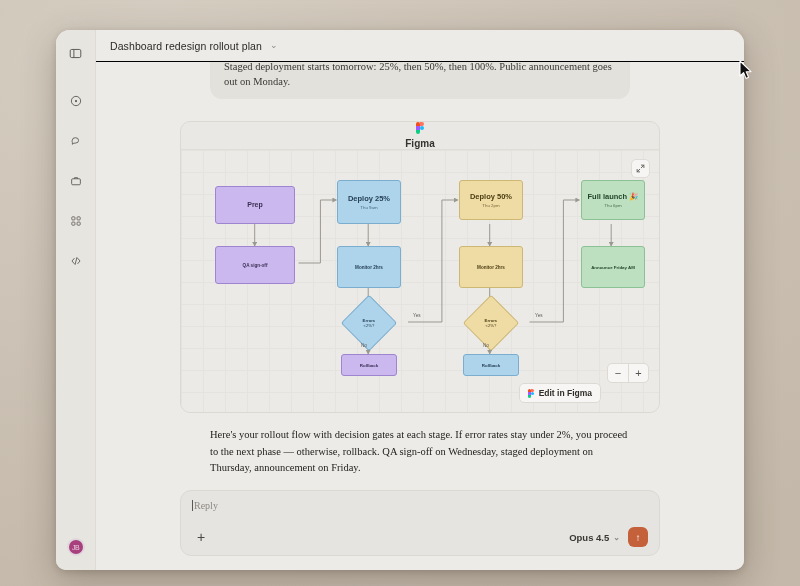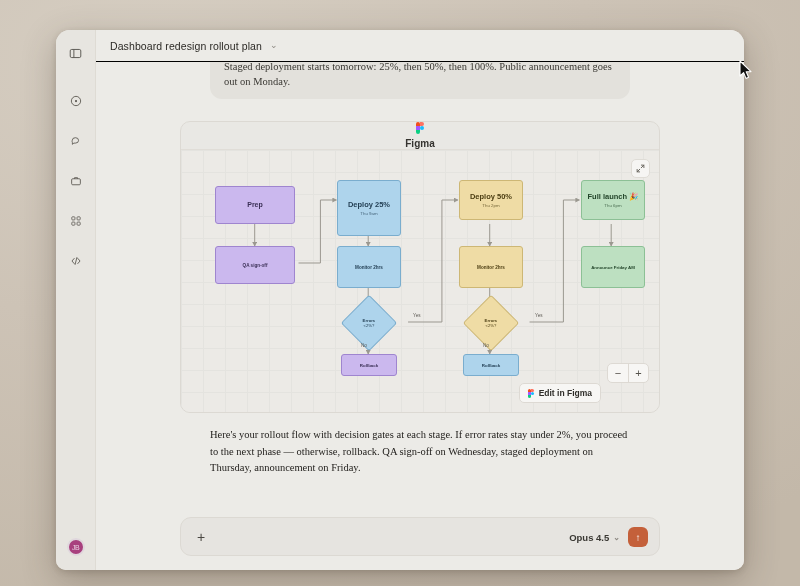--- a/index.html
+++ b/index.html
@@ -343,21 +343,21 @@
           </svg>
 
           <div class="node n-purple" style="left:34px; top:36px; width:80px; height:38px; font-size:7px;">
             <span class="n-title">Prep</span>
           </div>
 
           <div class="node n-purple" style="left:34px; top:96px; width:80px; height:38px; font-size:4.6px;">
             <span class="n-title">QA sign-off</span>
           </div>
 
-          <div class="node n-blue" style="left:156px; top:30px; width:64px; height:56px; font-size:7.5px;">
+          <div class="node n-blue" style="left:156px; top:30px; width:64px; height:44px; font-size:7.5px;">
             <span class="n-title">Deploy 25%</span>
             <span class="n-sub">Thu 9am</span>
           </div>
 
           <div class="node n-blue" style="left:156px; top:96px; width:64px; height:42px; font-size:4.6px;">
             <span class="n-title">Monitor 2hrs</span>
           </div>
 
           <div class="diamond n-blue" style="left:168px; top:153px; width:40px; height:40px;">
             <span>
@@ -423,20 +423,21 @@
 
         </div>
       </div>
 
       <div class="assistant">Here's your rollout flow with decision gates at each stage. If error rates stay under 2%, you proceed to the next phase — otherwise, rollback. QA sign-off on Wednesday, staged deployment on Thursday, announcement on Friday.</div>
 
     </div>
 
     <div class="composer-wrap">
       <div class="composer">
+        <div class="reply-ph">Reply</div>
         <div class="composer-row">
           <div class="plus-btn">+</div>
           <div class="composer-right">
             <div class="model-pick">
               <span>Opus 4.5</span>
               <span class="chev2">⌄</span>
             </div>
             <div class="send-btn">↑</div>
           </div>
         </div>

